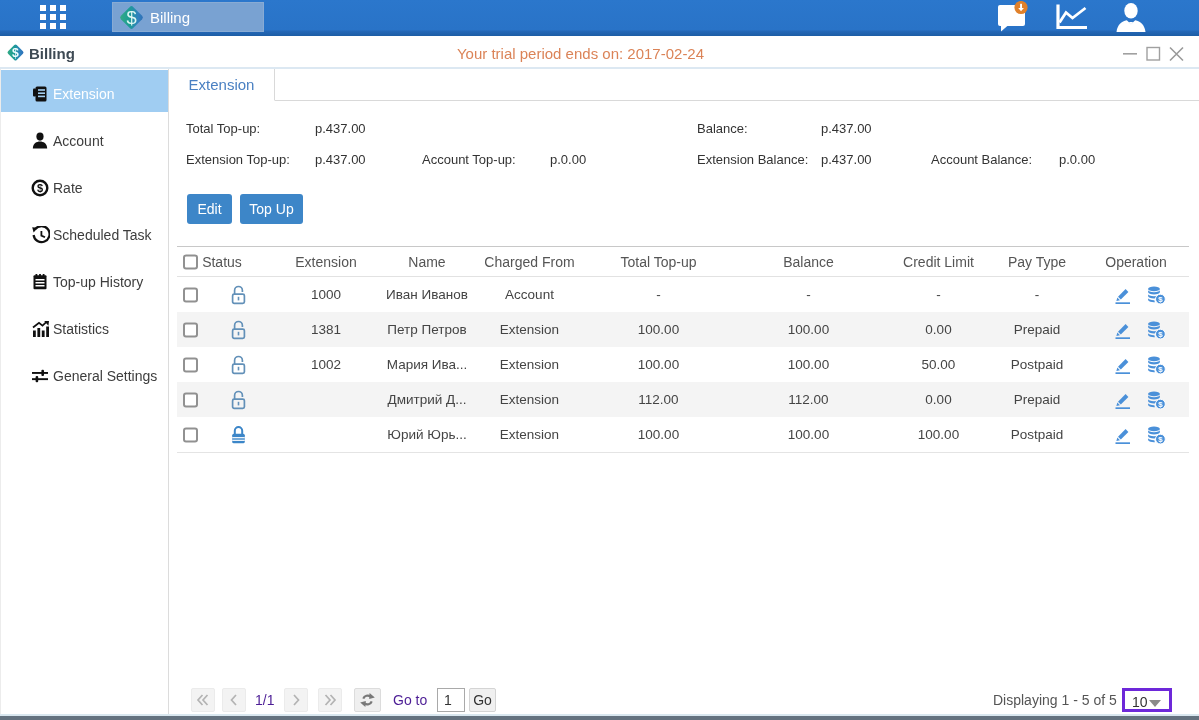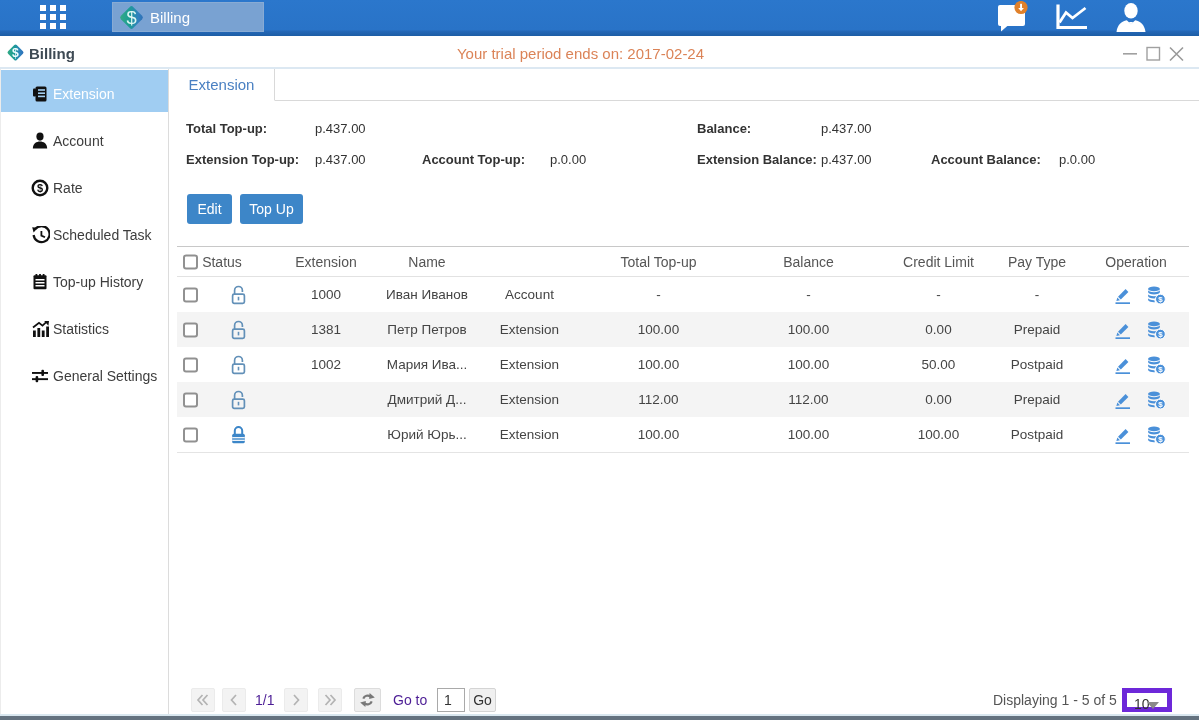--- a/index.html
+++ b/index.html
@@ -42,21 +42,21 @@
 
 .main { position:absolute; left:168px; top:0; width:1030px; height:645px; background:#fff; }
 .tabrow { position:absolute; left:0; top:0; width:1030px; height:32px;
   border-bottom:1px solid #d9d9d9; }
 .tab { position:absolute; left:0; top:0; width:106px; height:32px; background:#fff;
   border-right:1px solid #d9d9d9; border-bottom:1px solid #fff;
   color:#4a80c2; font-size:15px; text-align:center; line-height:31px; z-index:2;}
 
 
 .fld { position:absolute; font-size:13px; color:#333; white-space:nowrap; }
-.fld b { font-weight:bold; }
+.fld b { font-weight:normal; }
 
 
 .bluebtn { position:absolute; background:#3d86c8; color:#fff; font-size:14px;
   text-align:center; border-radius:3px; line-height:30px; height:30px; }
 
 
 .thead { position:absolute; left:8px; top:177px; width:1012px; height:31px;
   border-top:1px solid #c8c8c8; border-bottom:1px solid #e2e2e2; }
 .hc { position:absolute; top:0; height:31px; line-height:31px; text-align:center;
   font-size:14px; color:#555; }
@@ -74,21 +74,21 @@
 .pager { position:absolute; left:0; top:619px; width:1030px; height:26px; }
 .pbtn { position:absolute; width:24px; height:24px; background:#f3f3f3;
   border:1px solid #ebebeb; border-radius:2px; }
 .ptext { position:absolute; font-size:14px; color:#4c1d95; }
 .goin { position:absolute; width:28px; height:24px; border:1px solid #a9a9a9;
   background:#fff; font-size:14px; color:#333; padding-left:6px; line-height:22px; }
 .gobtn { position:absolute; width:27px; height:24px; background:#f0f0f0;
   border:1px solid #d4d4d4; border-radius:2px; text-align:center; line-height:22px;
   font-size:14px; color:#333; }
 .disp { position:absolute; font-size:14px; color:#555; }
-.ddown { position:absolute; width:50px; height:24px; border:5px solid #6d28d9;
+.ddown { position:absolute; width:50px; height:24px; border:3px solid #6d28d9;
   background:#fff; }
 .ddown span { position:absolute; left:7px; top:3px; font-size:14px; color:#333; }
 .ddown .tri { position:absolute; right:8px; top:9px; width:0; height:0;
   border-left:6px solid transparent; border-right:6px solid transparent;
   border-top:7px solid #8a8a8a; }
 
 
 .botbar { position:absolute; left:0; top:714px; width:1199px; height:6px;
   background:#64727f; border-top:2px solid #d9e7ef; }
 </style>
@@ -250,20 +250,21 @@
       <div class="fld" style="left:890px;top:83px">p.0.00</div>
 
       <div class="bluebtn" style="left:18px;top:125px;width:45px">Edit</div>
       <div class="bluebtn" style="left:71px;top:125px;width:63px">Top Up</div>
 
       <div class="thead">
         <div class="cbx" style="left:6px"></div>
         <div class="hc" style="left:12px;width:66px">Status</div>
         <div class="hc" style="left:94px;width:110px">Extension</div>
         <div class="hc" style="left:204px;width:92px">Name</div>
+        <div class="hc" style="left:296px;width:113px">Charged From</div>
         <div class="hc" style="left:409px;width:145px">Total Top-up</div>
         <div class="hc" style="left:554px;width:155px">Balance</div>
         <div class="hc" style="left:709px;width:105px">Credit Limit</div>
         <div class="hc" style="left:814px;width:92px">Pay Type</div>
         <div class="hc" style="left:906px;width:106px">Operation</div>
       </div>
 
       <div class="trow" style="top:208px">
         <div class="cbx" style="left:6px"></div>
         <svg class="cellicon olock" style="left:53px" width="17" height="21" viewBox="0 0 17 21">

